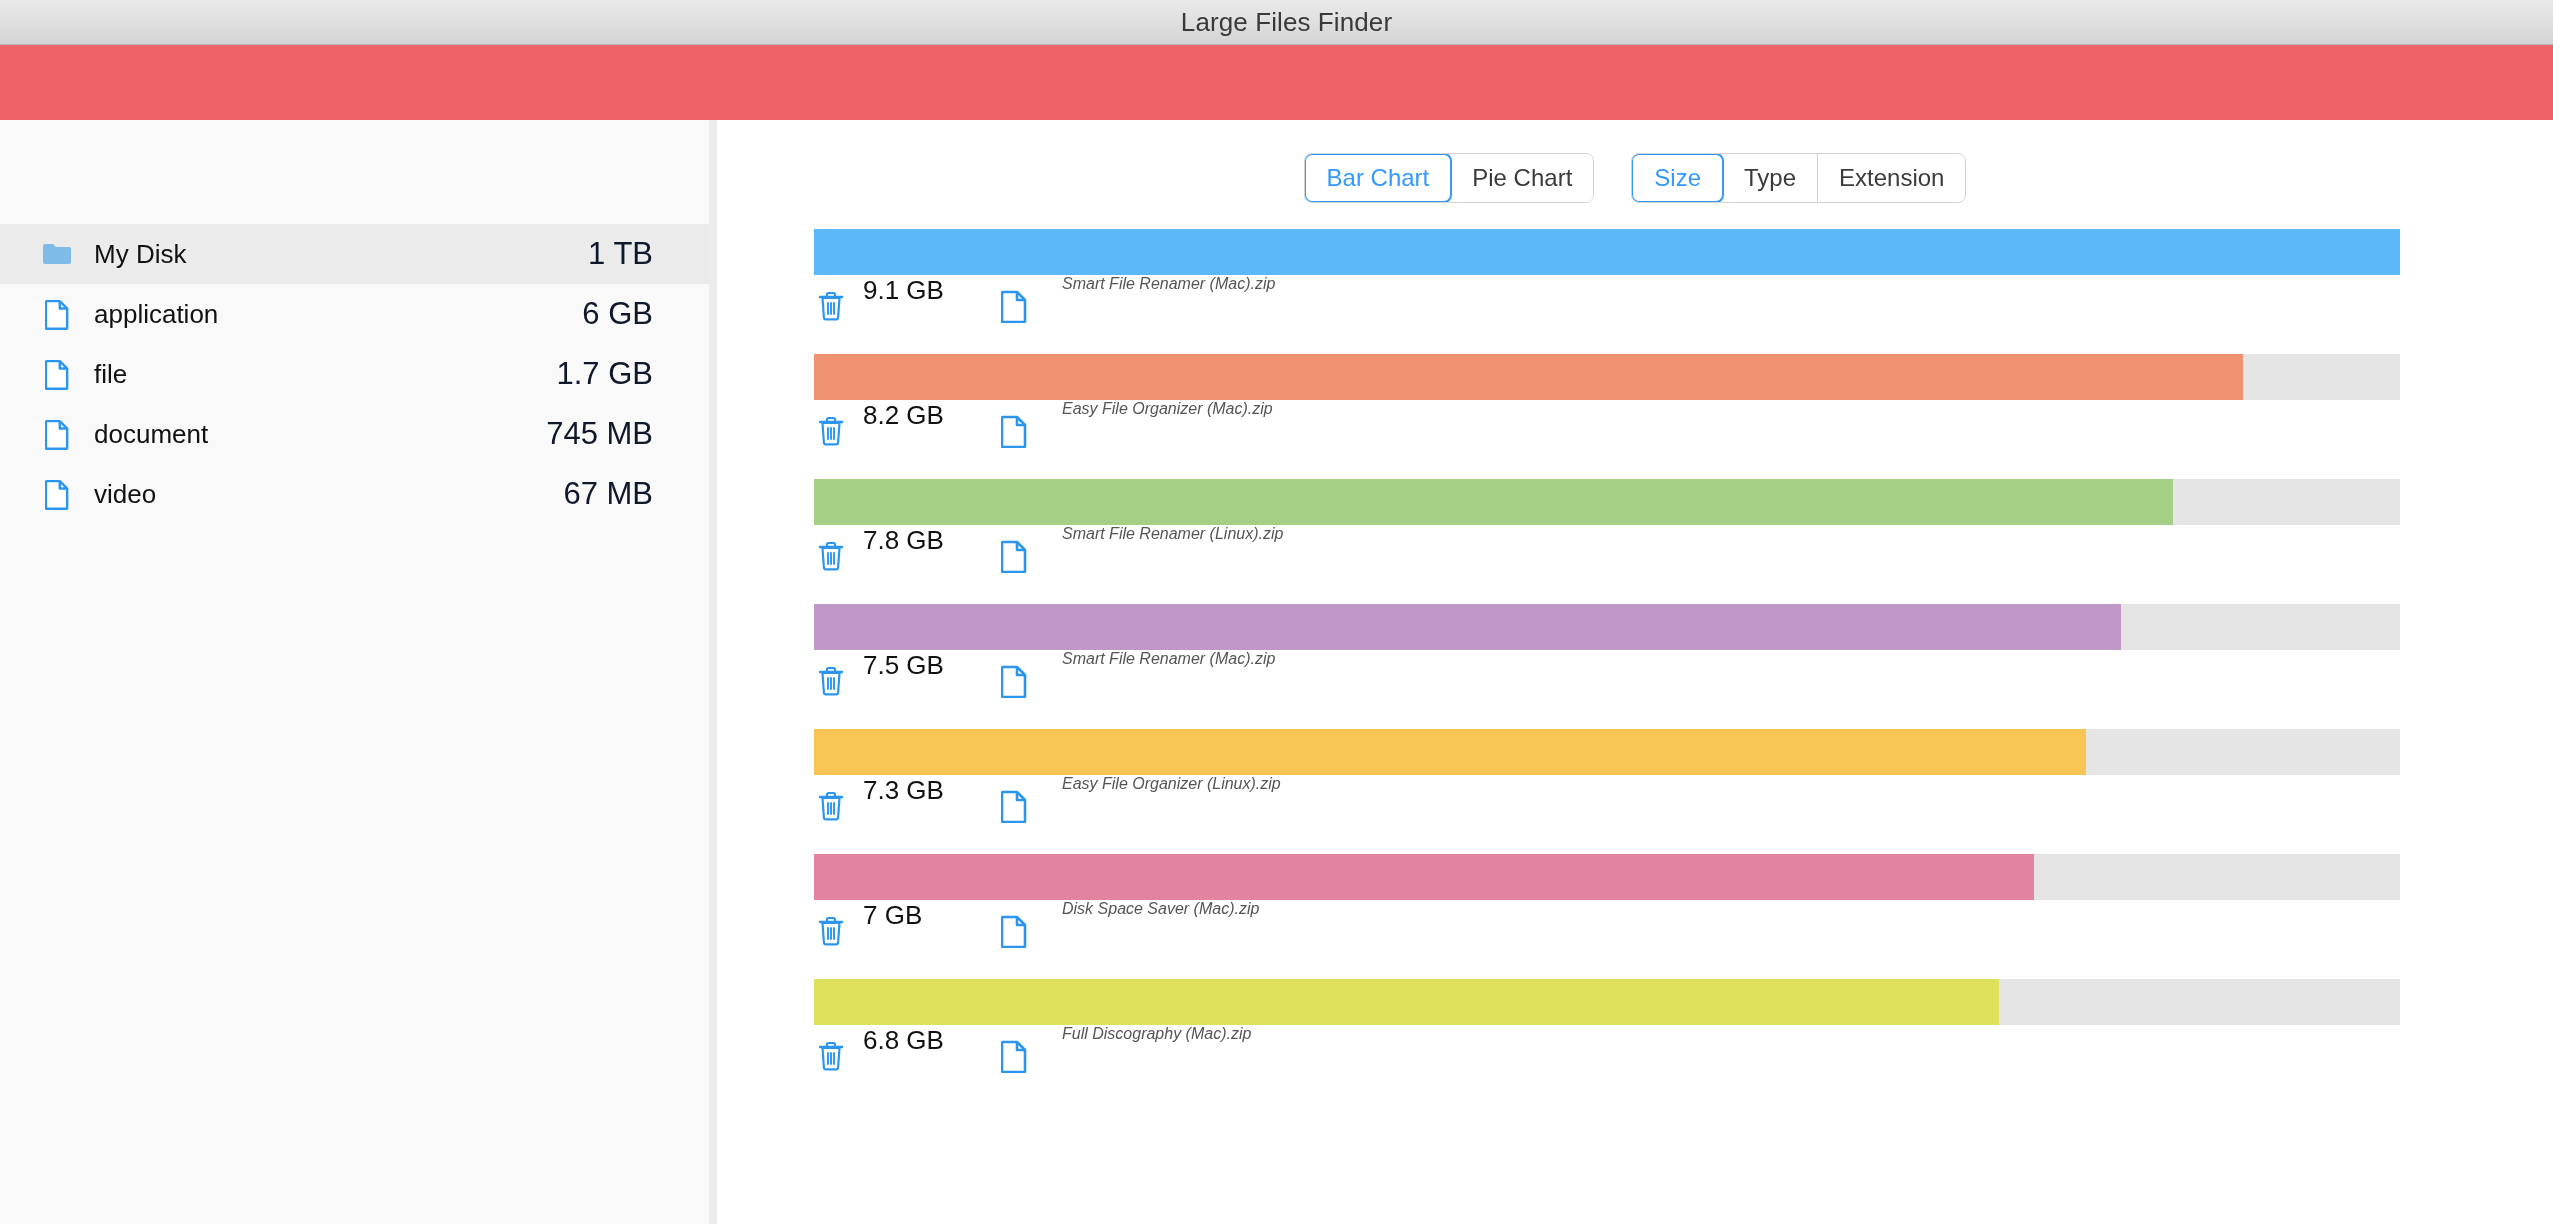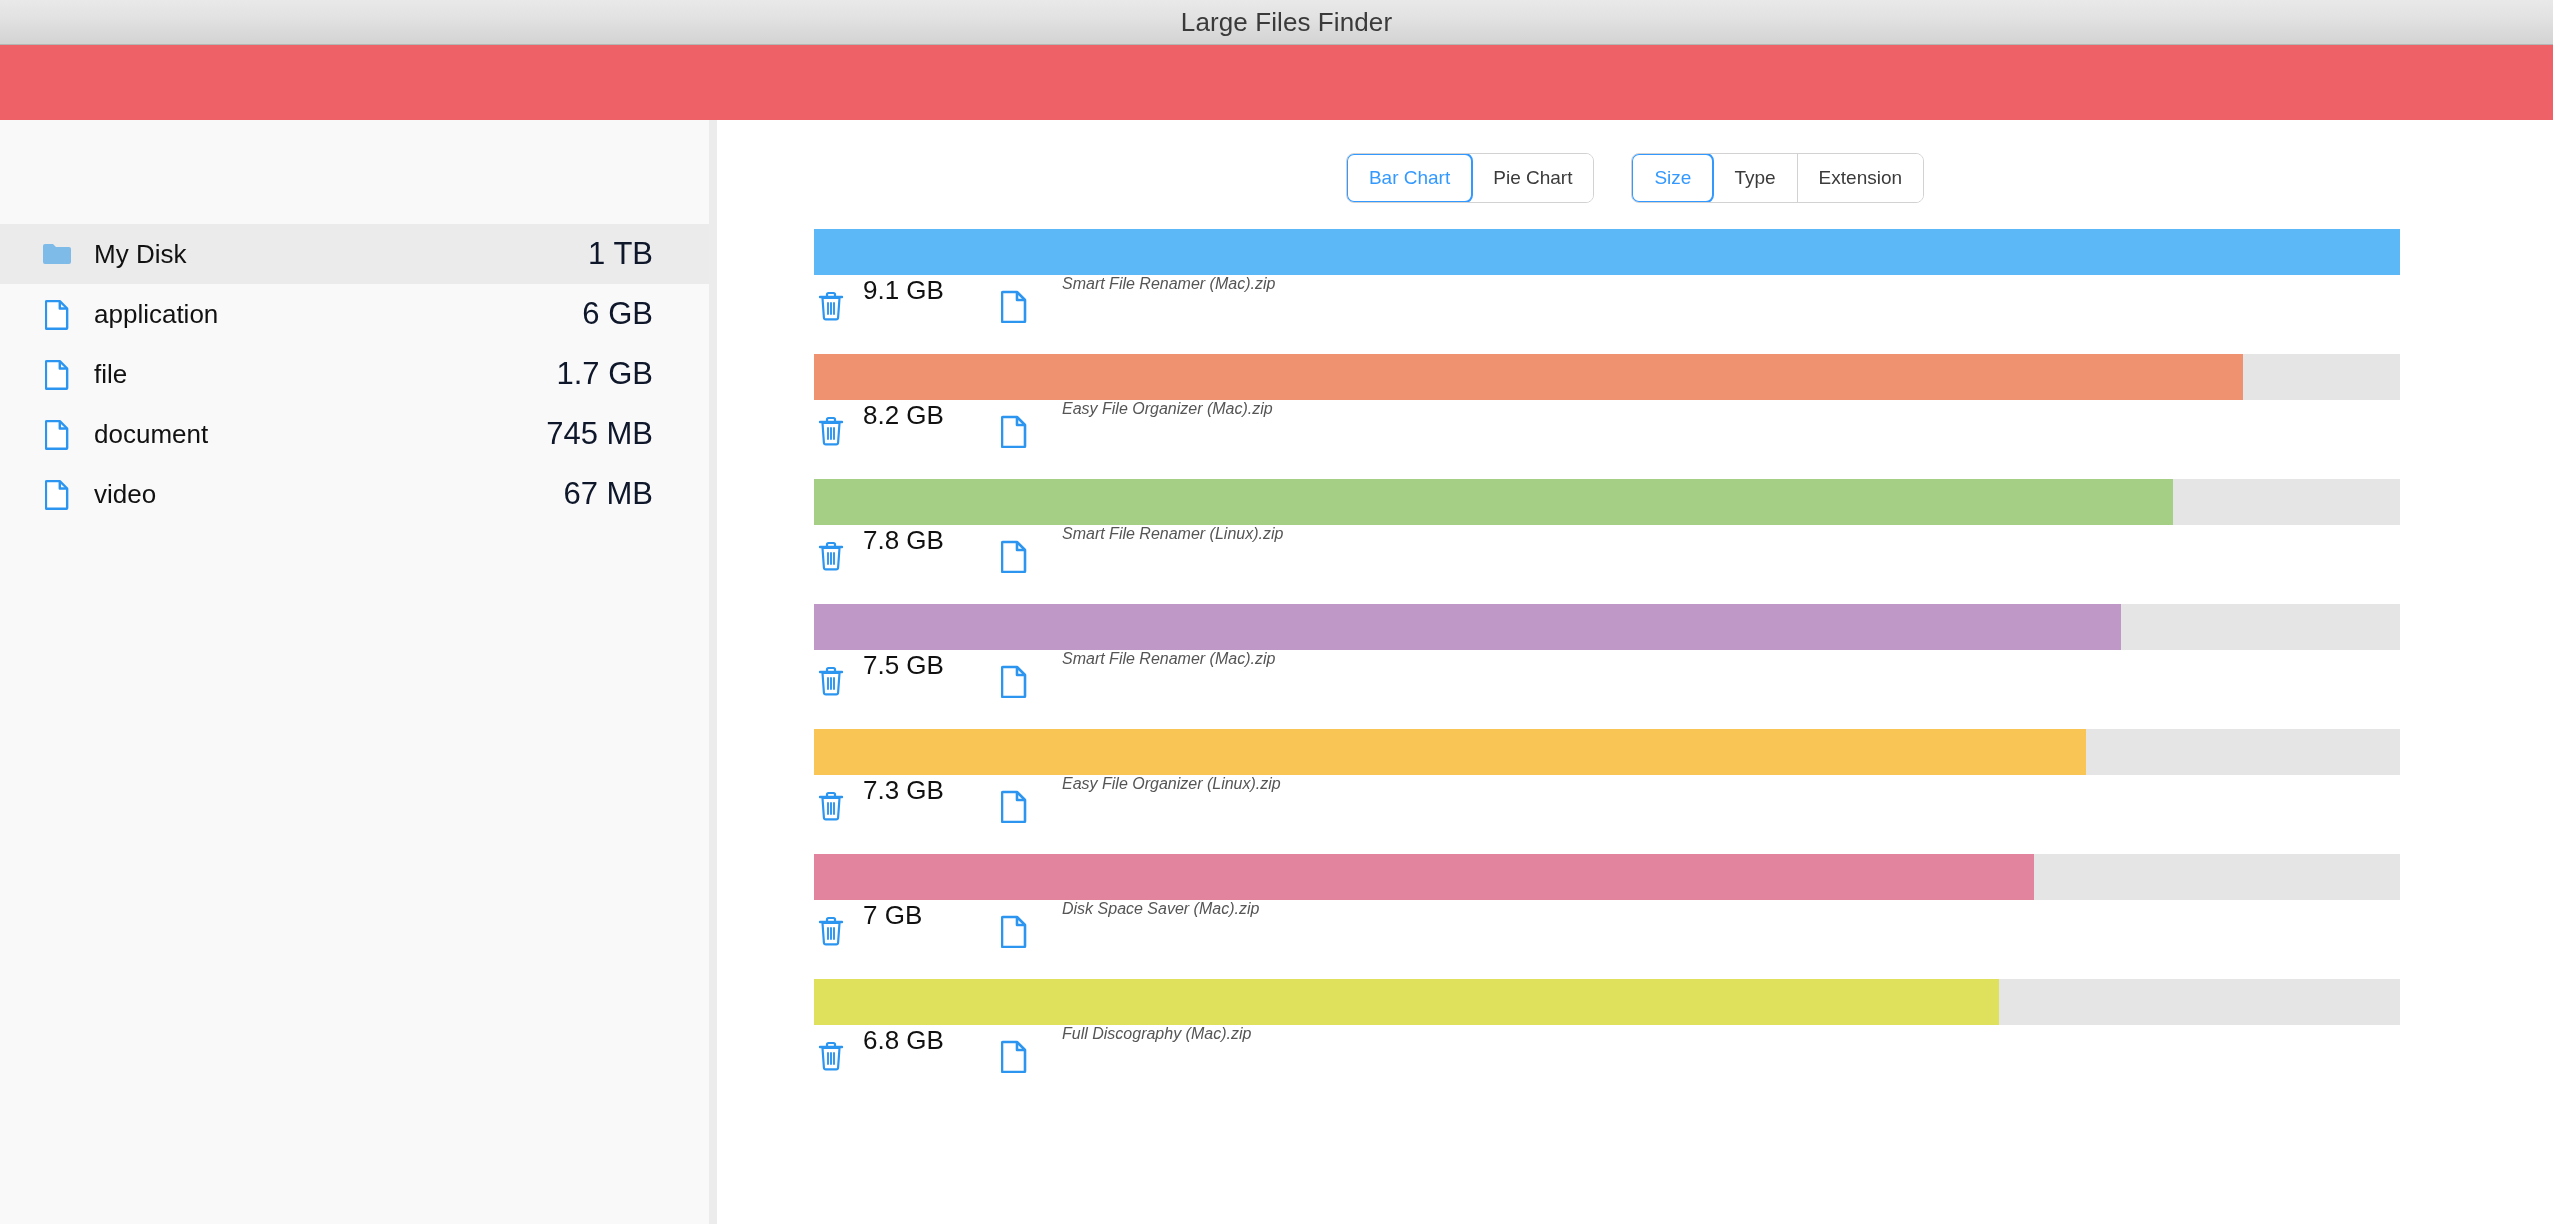--- a/index.html
+++ b/index.html
@@ -129,21 +129,21 @@
     overflow: hidden;
     background: #ffffff;
     height: 50px;
     box-sizing: border-box;
   }
   .seg-btn {
     display: flex;
     align-items: center;
     justify-content: center;
     padding: 0 21px;
-    font-size: 19px;
+    font-size: 24px;
     color: #3b3b3b;
     background: #ffffff;
     border-right: 1px solid #d2d2d2;
     box-sizing: border-box;
     cursor: pointer;
     white-space: nowrap;
   }
   .seg-btn:last-child {
     border-right: none;
   }

